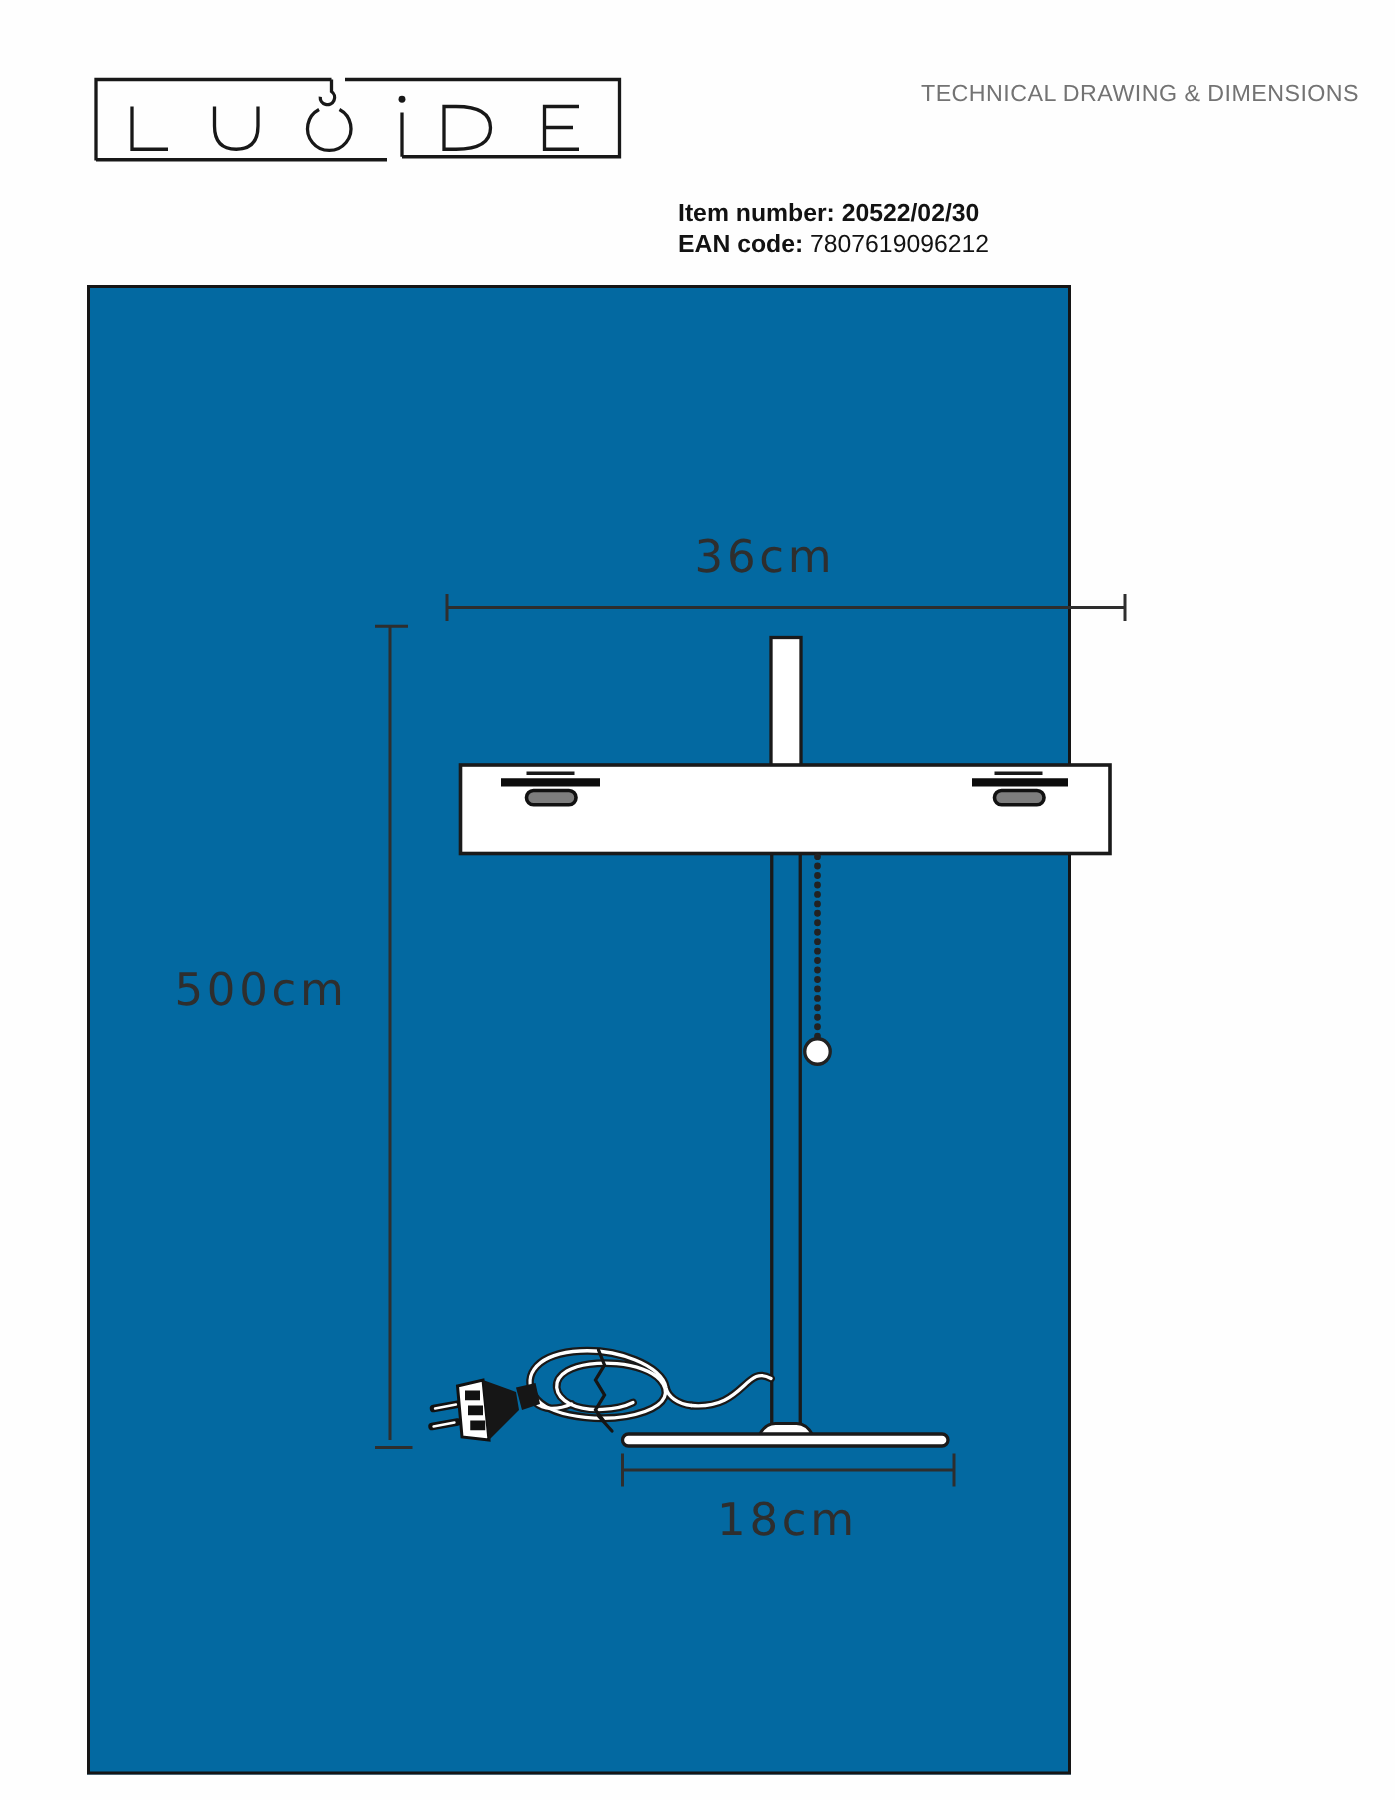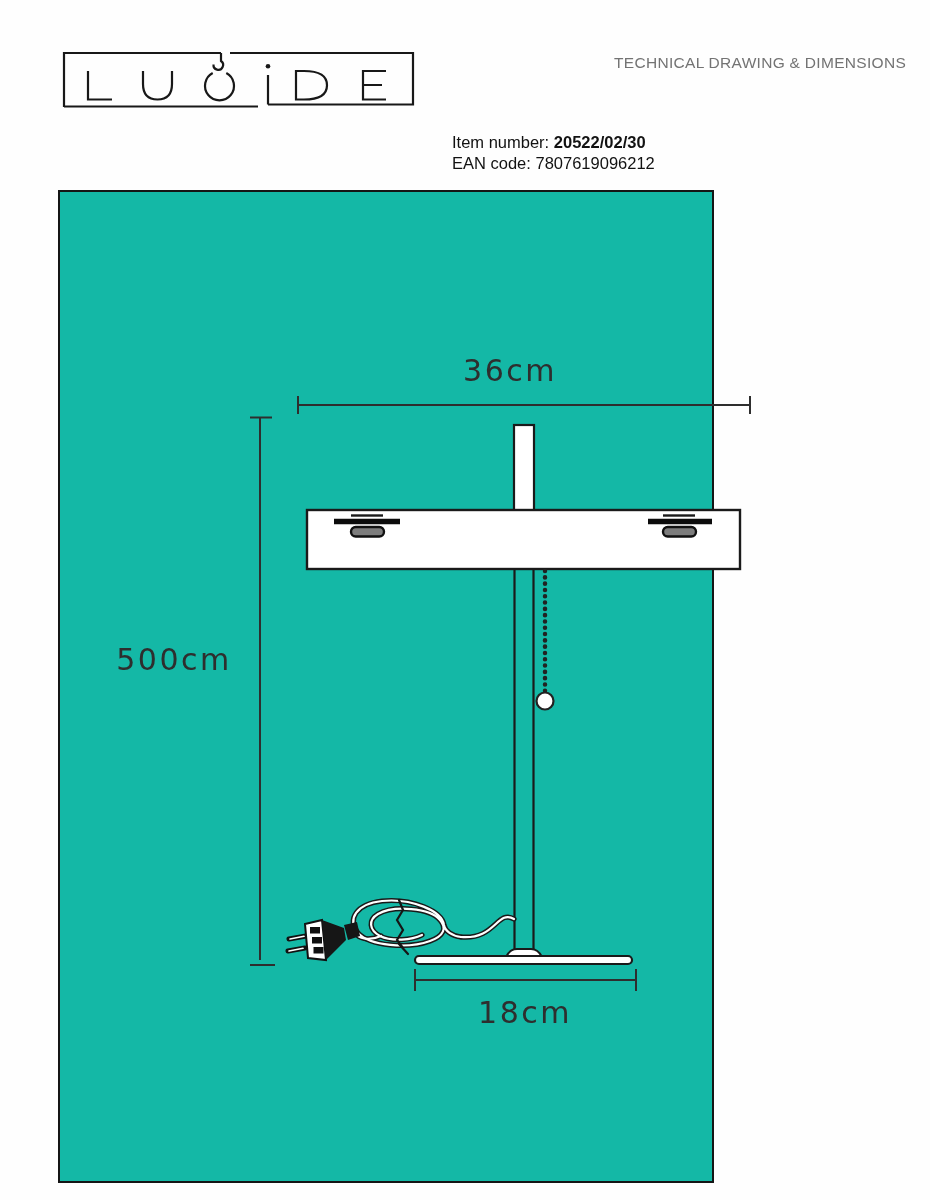--- a/index.html
+++ b/index.html
@@ -16,25 +16,25 @@
     font-size:31px;font-weight:bold;letter-spacing:1.5px;color:#121212;
   }
   .doc-title{
     position:absolute;left:586px;top:54px;
     font-size:15.5px;letter-spacing:0.3px;color:#737373;margin-left:28px;
   }
   .codes{
     position:absolute;left:452px;top:132px;
     font-size:16.5px;line-height:21px;color:#121212;
   }
-  .codes .label{font-weight:normal;}
+  .codes .label{font-weight:bold;}
   .codes .bold-val{font-weight:bold;}
   .border-box{
     position:absolute;left:58px;top:190px;width:656px;height:993px;
-    box-sizing:border-box;border:2px solid #151515;background:#14b8a6;
+    box-sizing:border-box;border:2px solid #151515;background:#0369a1;
   }
   .border-box svg{display:block;}
   text.dim{
     font-family:"DejaVu Sans",sans-serif;
     font-size:30px;letter-spacing:2.5px;fill:#2e2e2e;font-weight:400;
   }
 </style>
 </head>
 <body>
 

